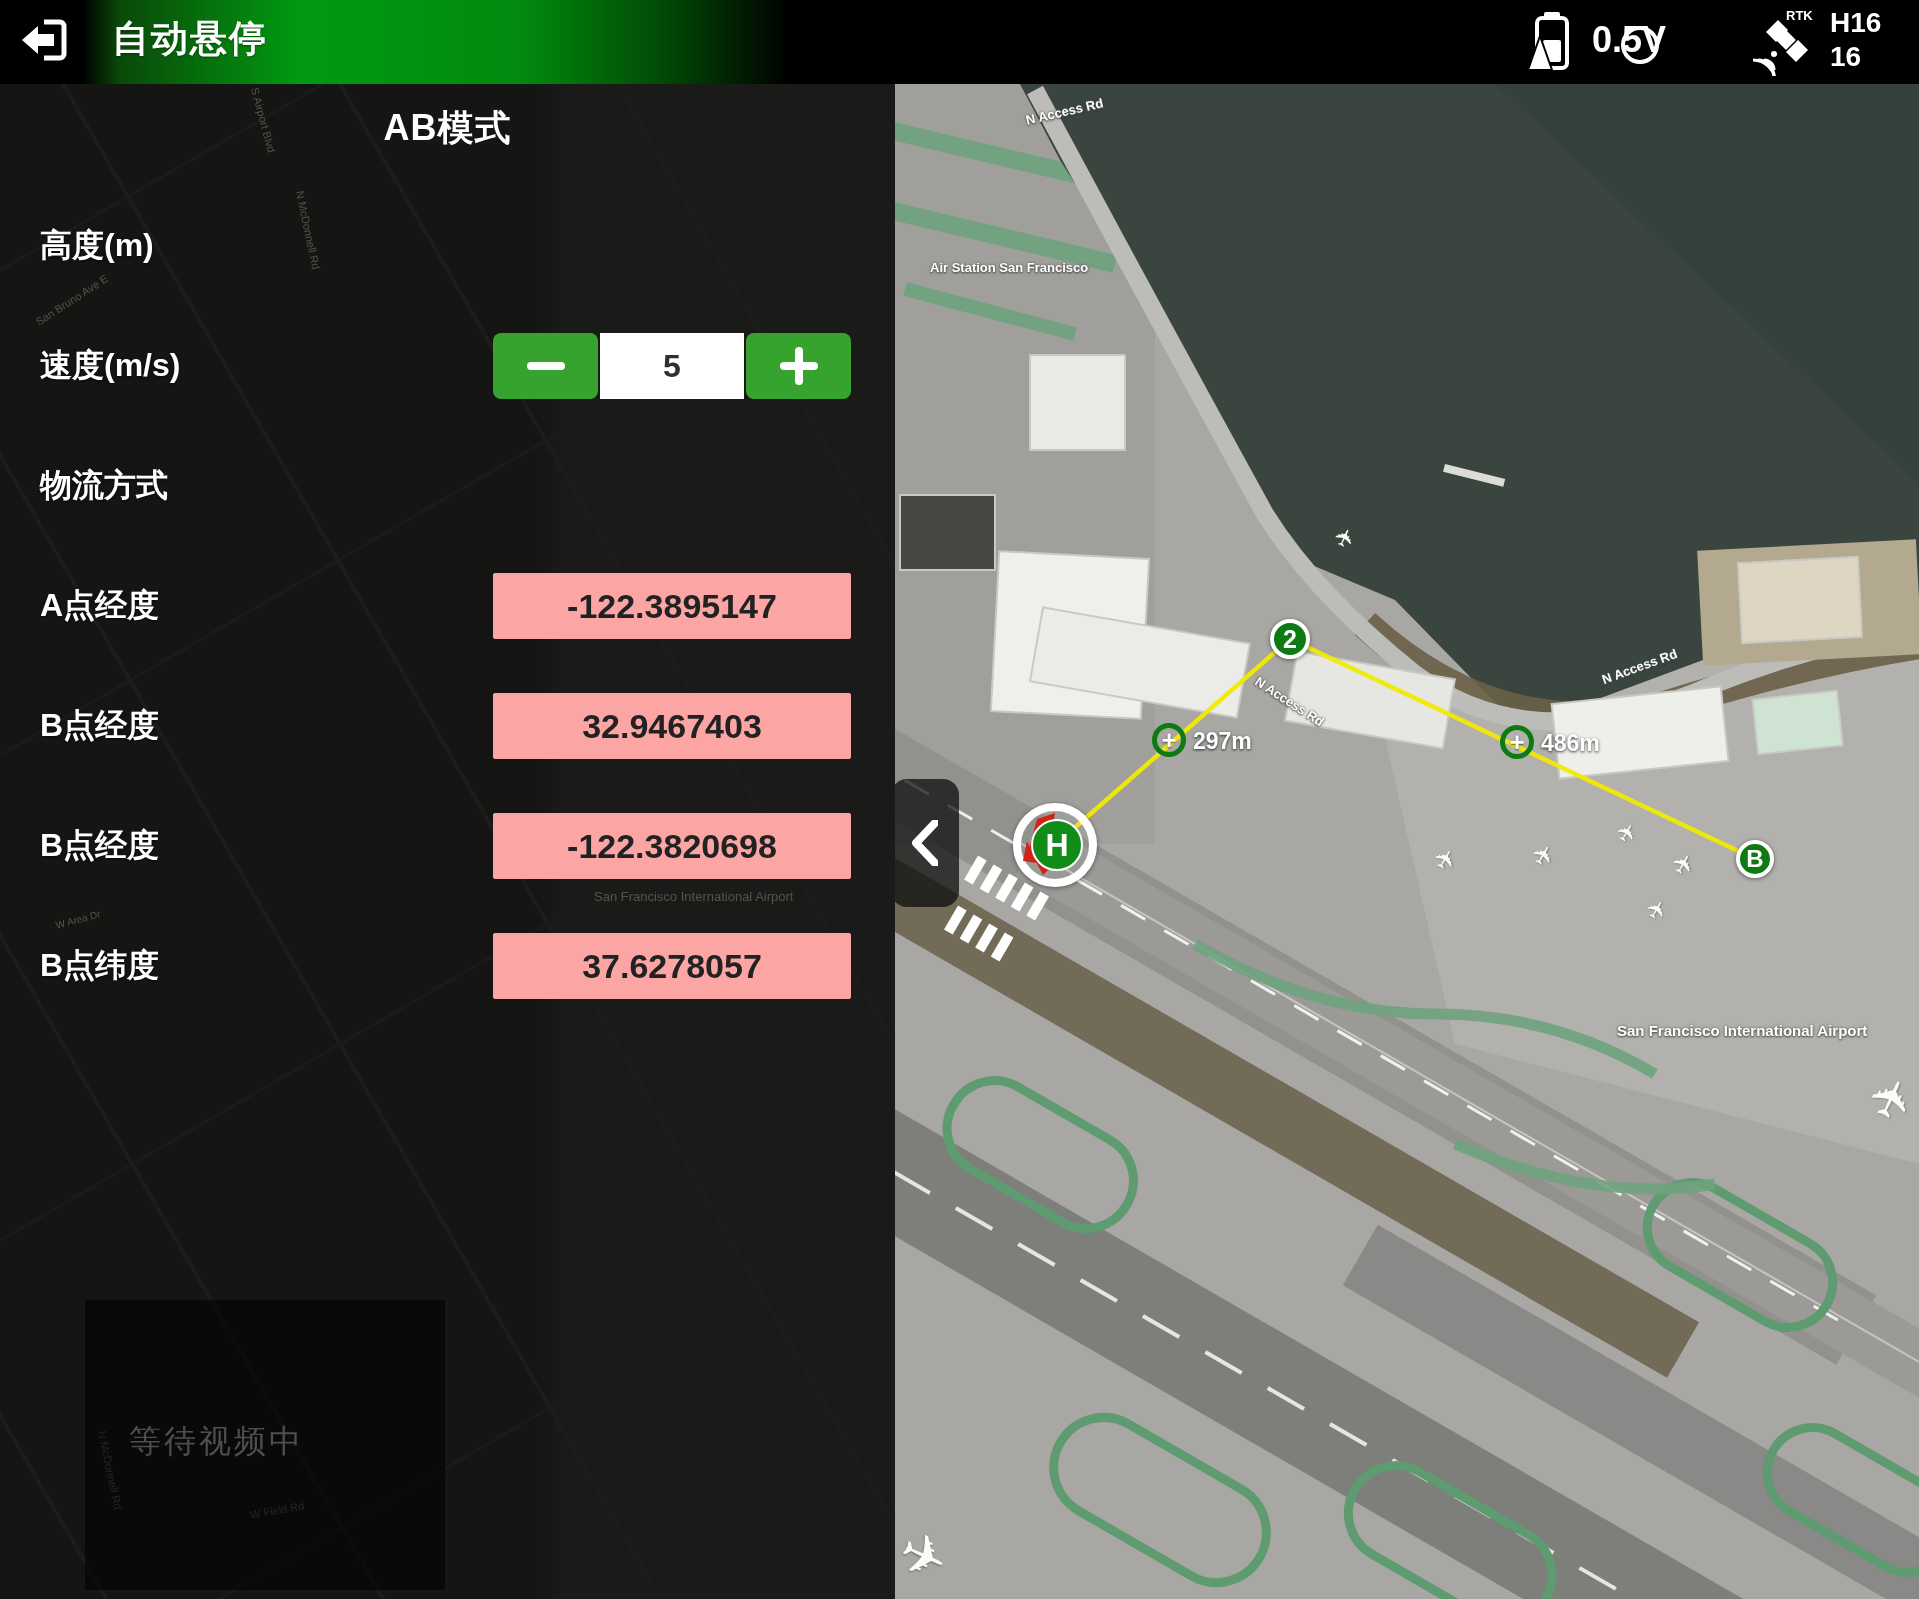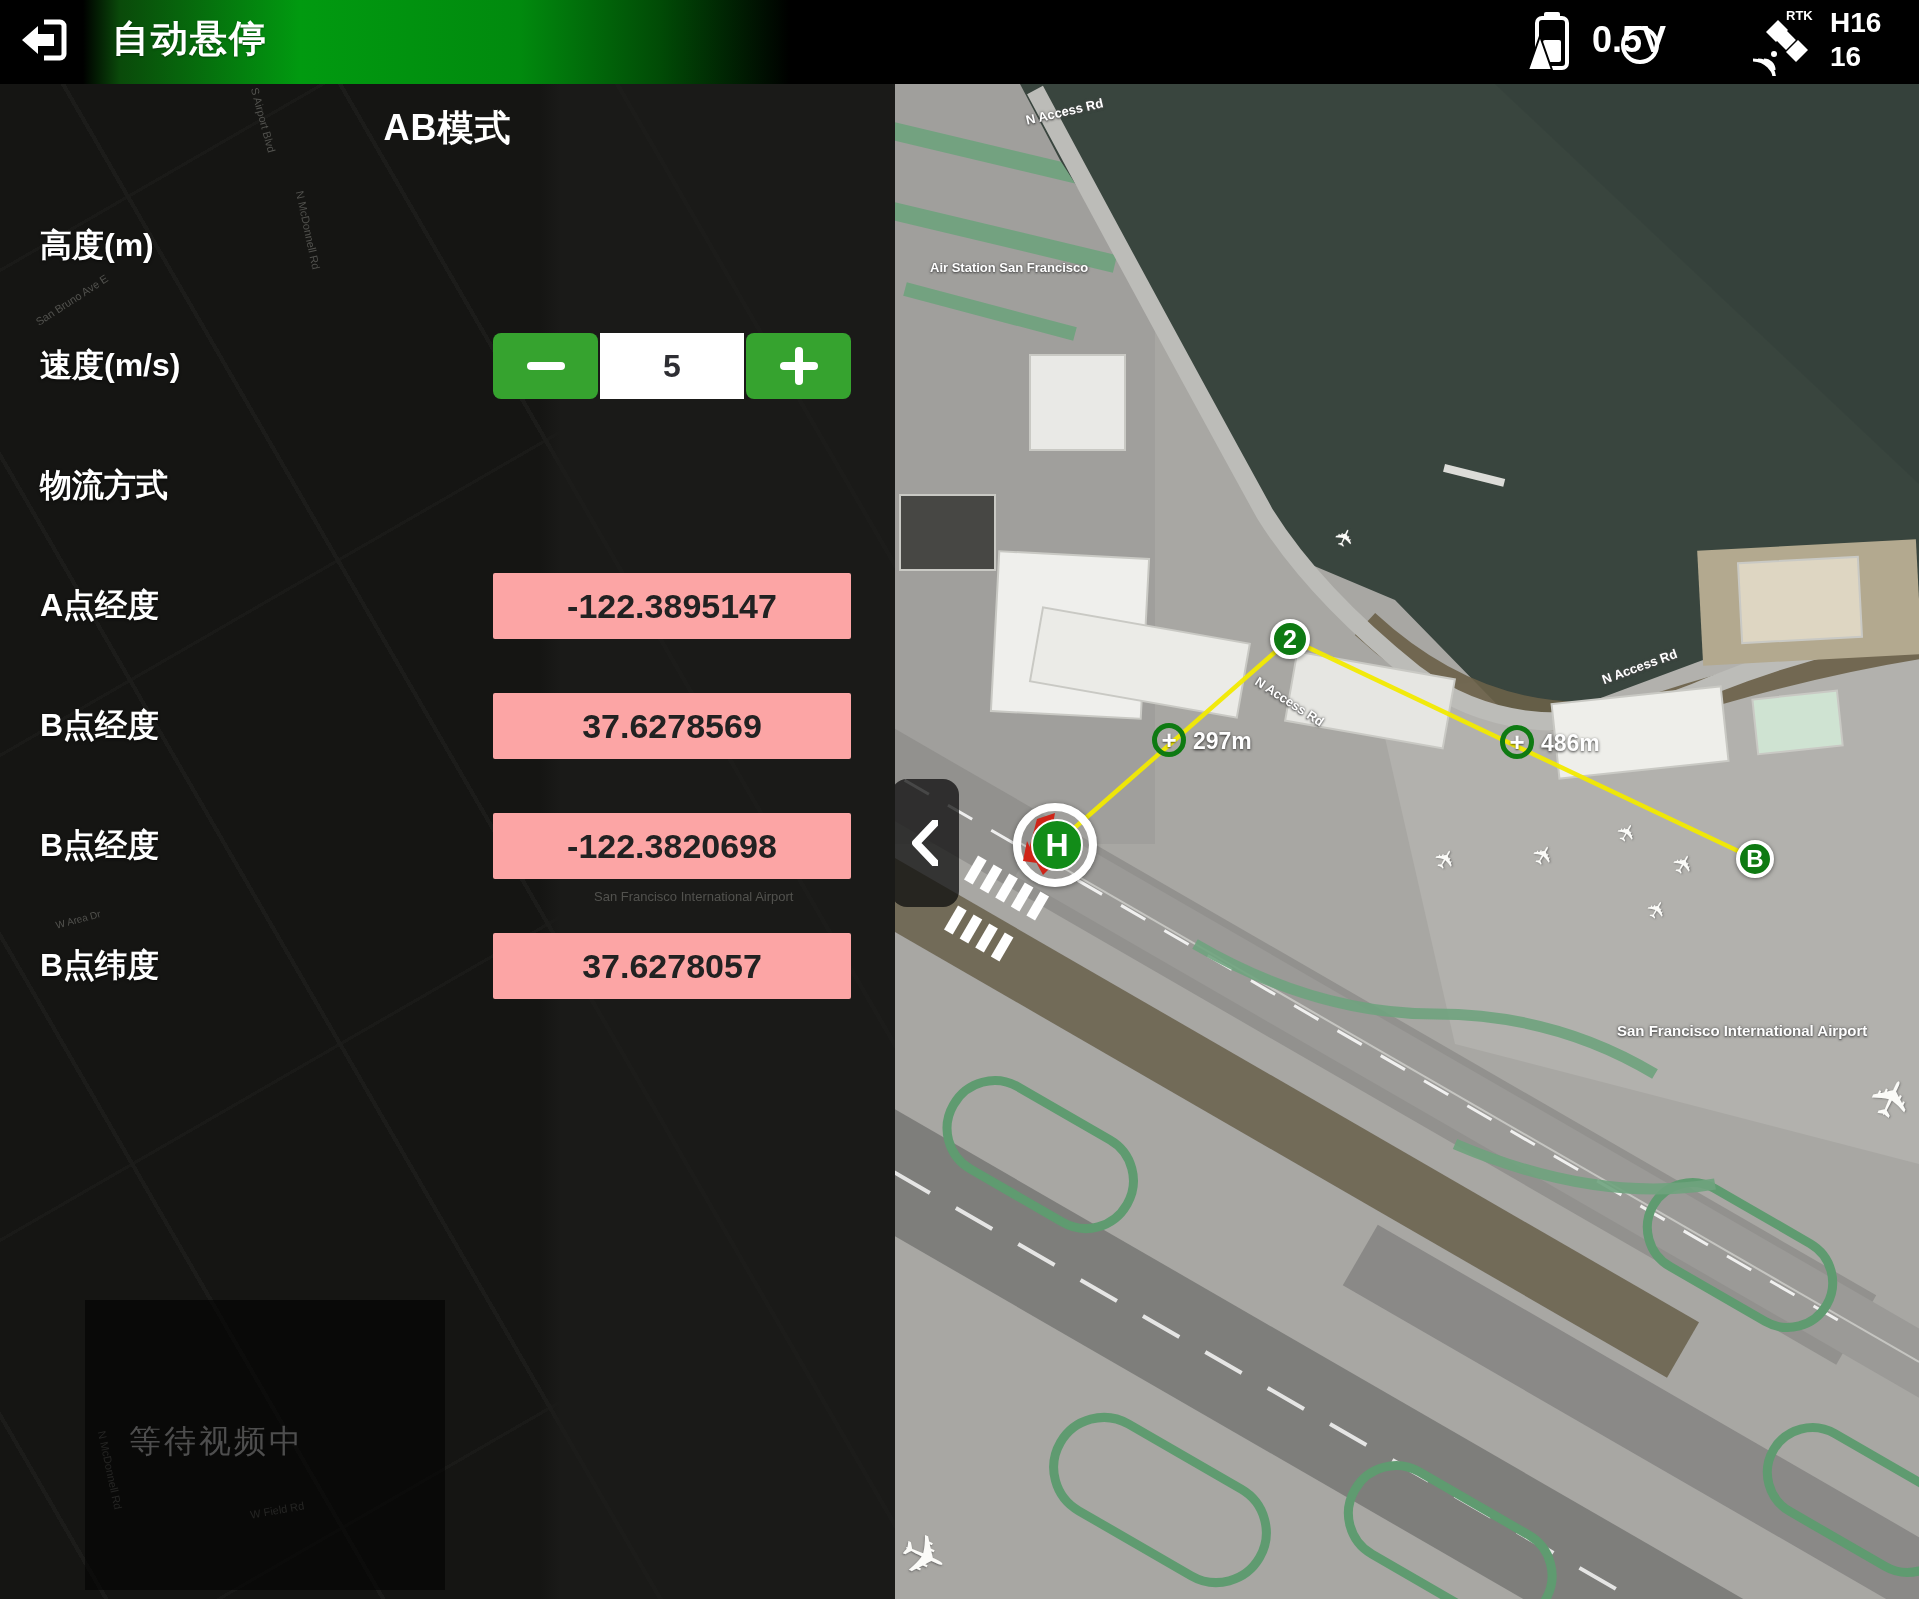--- a/index.html
+++ b/index.html
@@ -134,21 +134,21 @@
           <span class="bar"></span>
         </div>
     </div>
 
     <div class="row-label" style="top:402px;">物流方式</div>
 
     <div class="row-label" style="top:522px;">A点经度</div>
     <div class="coord-field" style="top:489px;">-122.3895147</div>
 
     <div class="row-label" style="top:642px;">B点经度</div>
-    <div class="coord-field" style="top:609px;">37.6278569</div>
+    <div class="coord-field" style="top:609px;">32.9467403</div>
 
     <div class="row-label" style="top:762px;">B点经度</div>
     <div class="coord-field" style="top:729px;">-122.3820698</div>
 
     <div class="row-label" style="top:882px;">B点纬度</div>
     <div class="coord-field" style="top:849px;">37.6278057</div>
 
     <div class="video-box"></div>
     <div class="video-text">等待视频中</div>
   </div>

